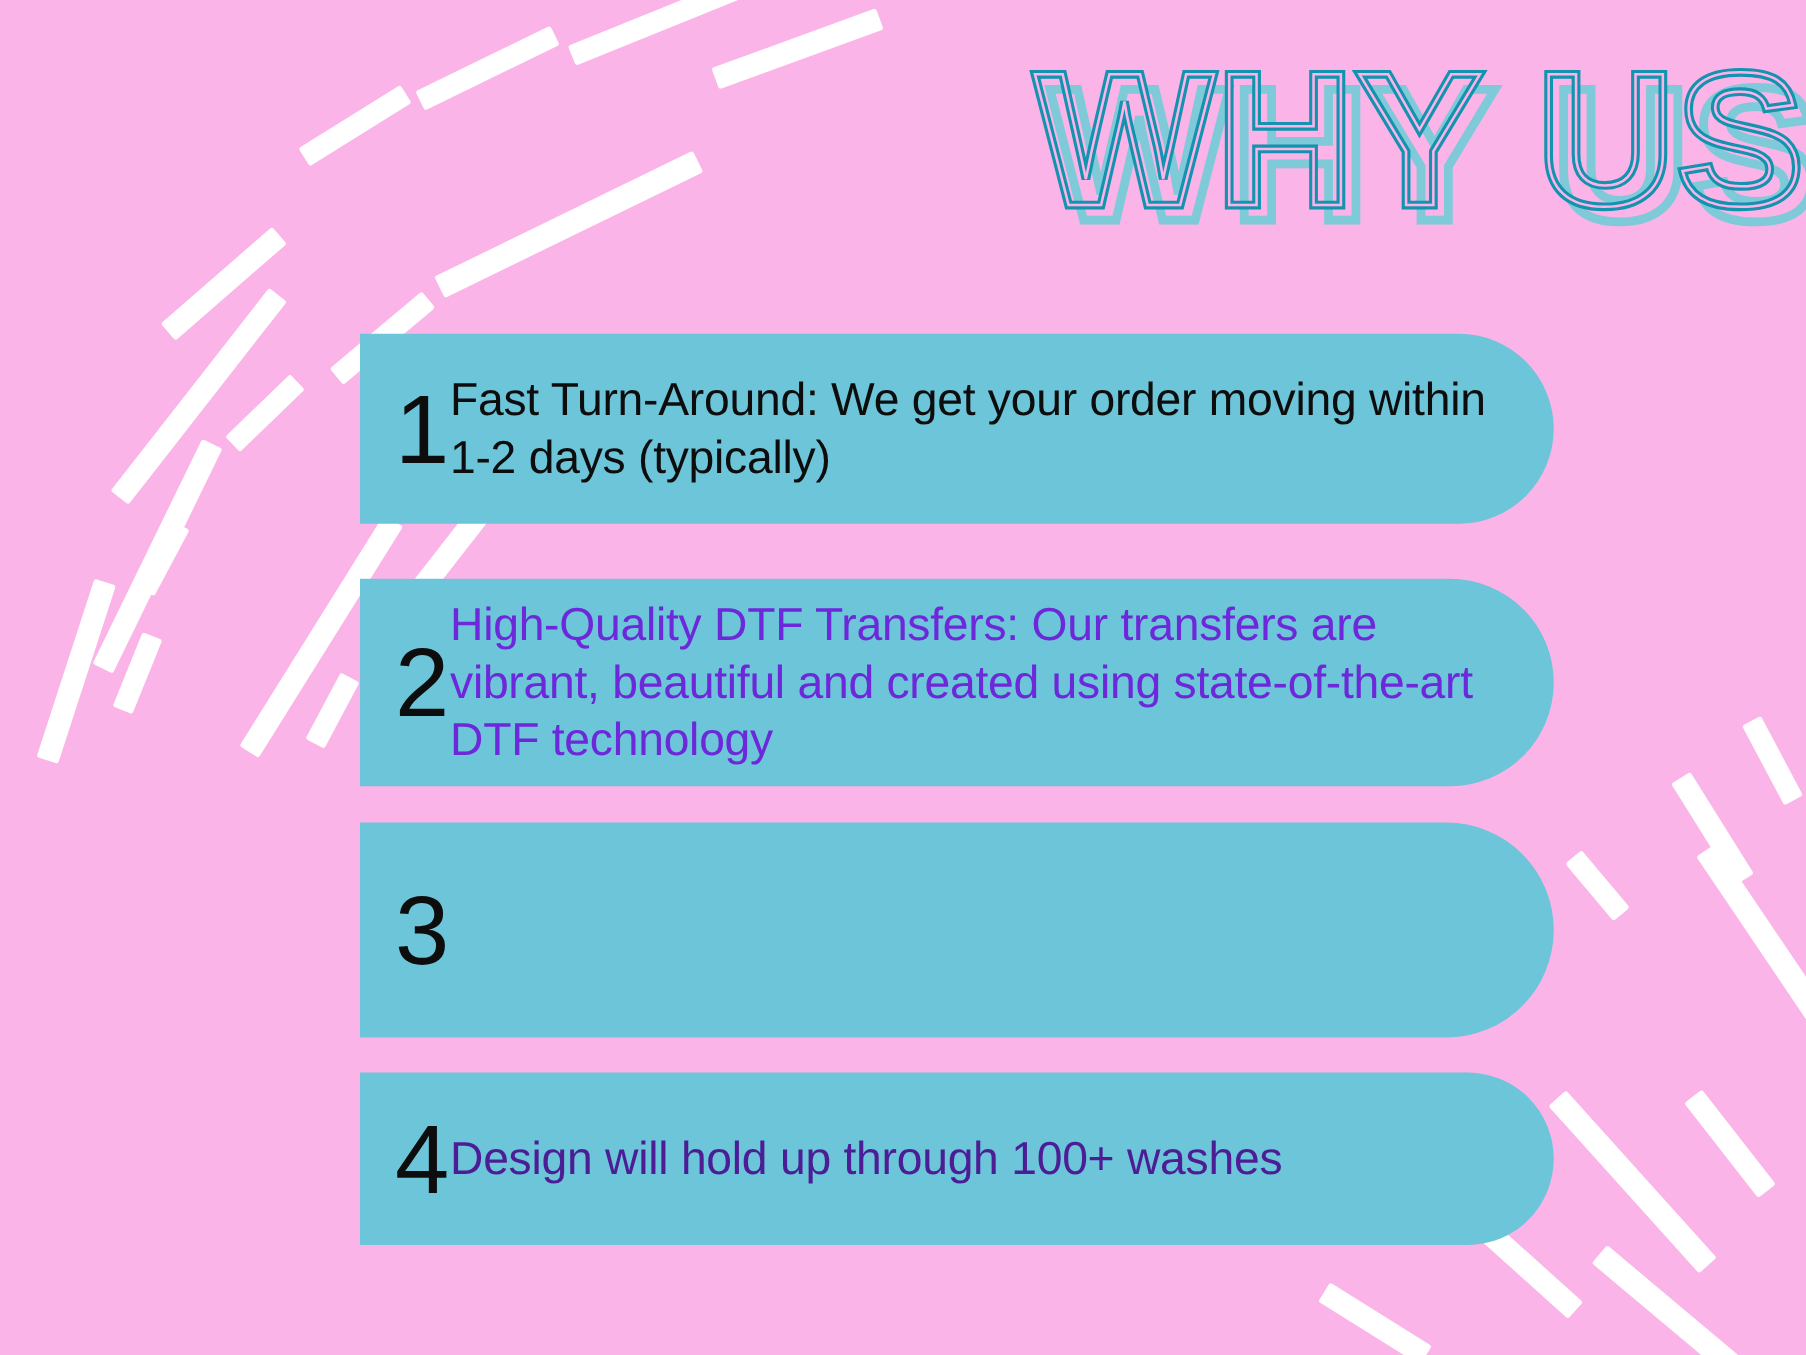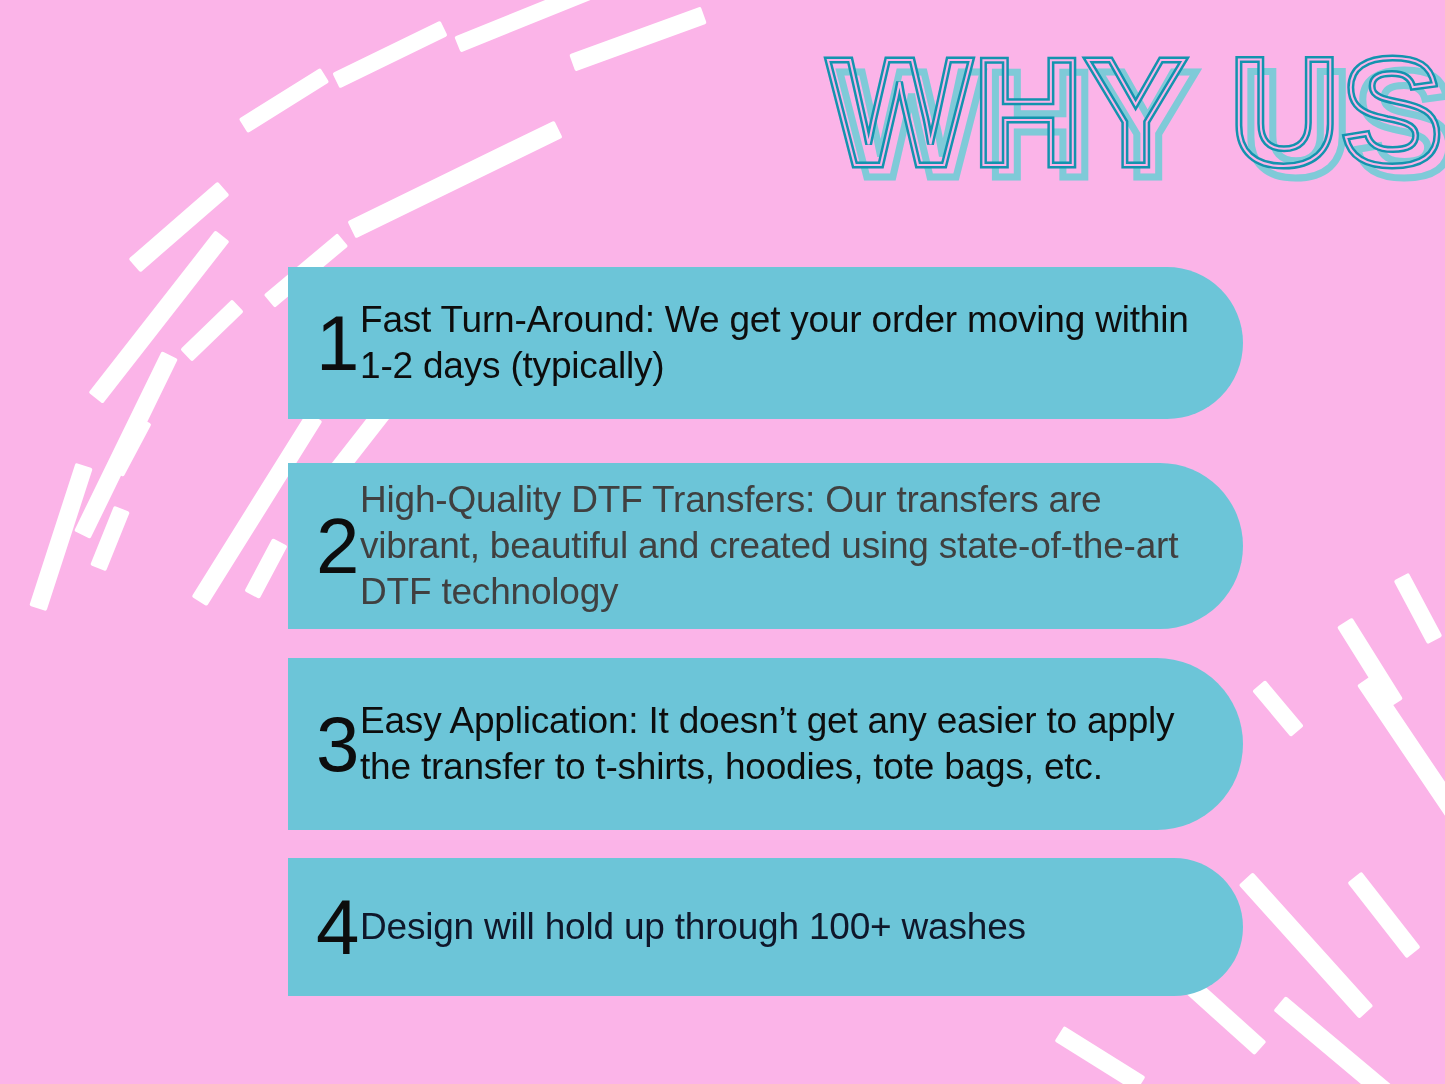--- a/index.html
+++ b/index.html
@@ -155,26 +155,25 @@
     <div class="title-text title-inner" style="-webkit-text-stroke-color: rgb(251, 180, 232);">WHY US</div>
   </div>
 
   <div class="card" id="card-1" style="background: rgb(108, 197, 216);">
     <div class="card-num" style="color: rgb(13, 13, 13);">1</div>
     <div class="card-body" style="color: rgb(13, 13, 13);">Fast Turn-Around: We get your order moving within 1-2 days (typically)</div>
   </div>
 
   <div class="card" id="card-2" style="background: rgb(108, 197, 216);">
     <div class="card-num" style="color: rgb(13, 13, 13);">2</div>
-    <div class="card-body" style="color: #404040;">High-Quality DTF Transfers: Our transfers are vibrant, beautiful and created using state-of-the-art DTF technology</div>
+    <div class="card-body" style="color: #6d28d9;">High-Quality DTF Transfers: Our transfers are vibrant, beautiful and created using state-of-the-art DTF technology</div>
   </div>
 
   <div class="card" id="card-3" style="background: rgb(108, 197, 216);">
     <div class="card-num" style="color: rgb(13, 13, 13);">3</div>
-    <div class="card-body" style="color: rgb(13, 13, 13);">Easy Application: It doesn’t get any easier to apply the transfer to t-shirts, hoodies, tote bags, etc.</div>
   </div>
 
   <div class="card" id="card-4" style="background: rgb(108, 197, 216);">
     <div class="card-num" style="color: rgb(13, 13, 13);">4</div>
-    <div class="card-body" style="color: #0f172a;">Design will hold up through 100+ washes</div>
+    <div class="card-body" style="color: #4c1d95;">Design will hold up through 100+ washes</div>
   </div>
 
 </div>
 
 </body></html>

